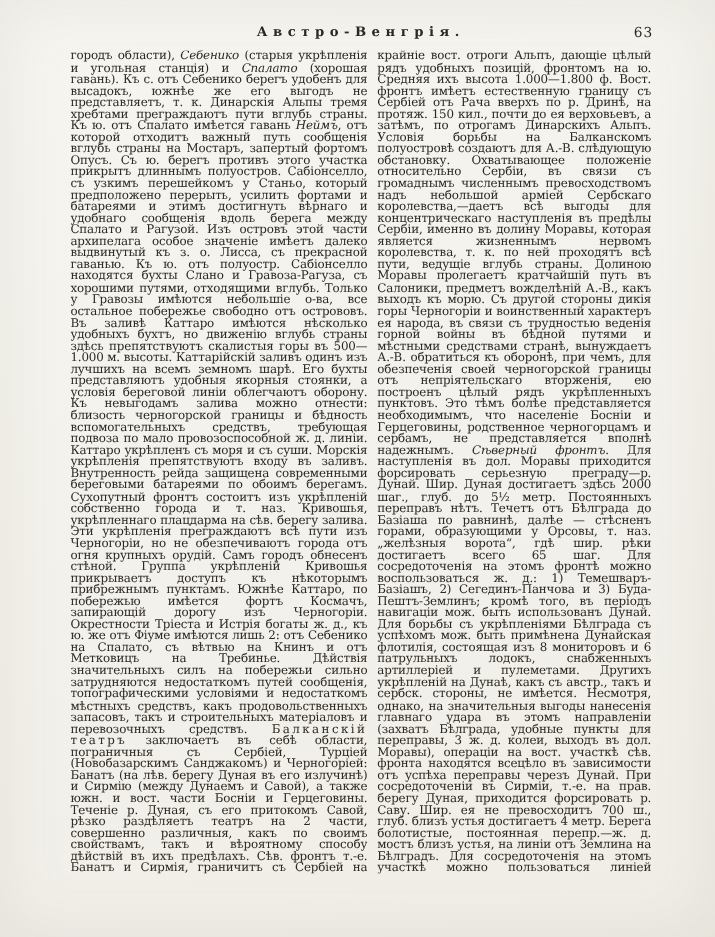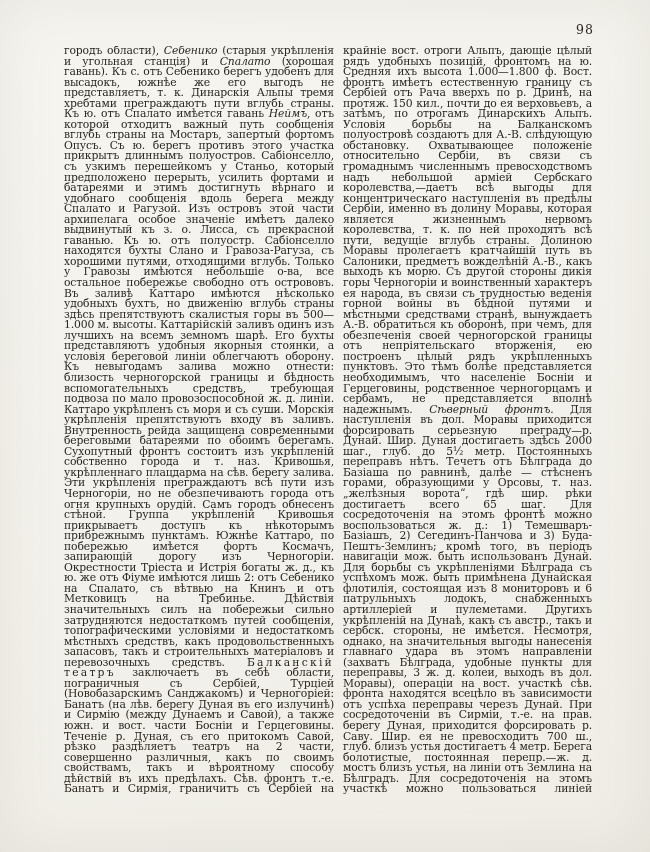--- a/index.html
+++ b/index.html
@@ -60,20 +60,21 @@
   .col-right { width: 249px; }
   .seg-normal { font-style: normal; }
   .seg-italic { font-style: italic; }
   .seg-spaced { letter-spacing: 2.2px; }
 </style>
 </head>
 <body>
 
 <div class="page" style="color: rgb(43, 39, 33);">
   <div class="page-header">
-    <div class="page-number">98</div>
+    <div class="running-title">Австро-Венгрія.</div>
+    <div class="page-number">63</div>
   </div>
 
   <div class="text-block">
     <div class="col col-left"><span class="seg-normal">городъ области), </span><span class="seg-italic">Себенико</span><span class="seg-normal"> (старыя укрѣпленія и угольная станція) и </span><span class="seg-italic">Спалато</span><span class="seg-normal"> (хорошая гавань). Къ с. отъ Себенико берегъ удобенъ для высадокъ, южнѣе же его выгодъ не представляетъ, т. к. Динарскія Альпы тремя хребтами преграждаютъ пути вглубь страны. Къ ю. отъ Спалато имѣется гавань </span><span class="seg-italic">Неймъ</span><span class="seg-normal">, отъ которой отходитъ важный путь сообщенія вглубь страны на Мостаръ, запертый фортомъ Опусъ. Съ ю. берегъ противъ этого участка прикрытъ длиннымъ полуостров. Сабіонселло, съ узкимъ перешейкомъ у Станьо, который предположено перерыть, усилить фортами и батареями и этимъ достигнуть вѣрнаго и удобнаго сообщенія вдоль берега между Спалато и Рагузой. Изъ островъ этой части архипелага особое значеніе имѣетъ далеко выдвинутый къ з. о. Лисса, съ прекрасной гаванью. Къ ю. отъ полуостр. Сабіонселло находятся бухты Слано и Гравоза-Рагуза, съ хорошими путями, отходящими вглубь. Только у Гравозы имѣются небольшіе о-ва, все остальное побережье свободно отъ острововъ. Въ заливѣ Каттаро имѣются нѣсколько удобныхъ бухтъ, но движенію вглубь страны здѣсь препятствуютъ скалистыя горы въ 500—1.000 м. высоты. Каттарійскій заливъ одинъ изъ лучшихъ на всемъ земномъ шарѣ. Его бухты представляютъ удобныя якорныя стоянки, а условія береговой линіи облегчаютъ оборону. Къ невыгодамъ залива можно отнести: близость черногорской границы и бѣдность вспомогательныхъ средствъ, требующая подвоза по мало провозоспособной ж. д. линіи. Каттаро укрѣпленъ съ моря и съ суши. Морскія укрѣпленія препятствуютъ входу въ заливъ. Внутренность рейда защищена современными береговыми батареями по обоимъ берегамъ. Сухопутный фронтъ состоитъ изъ укрѣпленій собственно города и т. наз. Кривошья, укрѣпленнаго плацдарма на сѣв. берегу залива. Эти укрѣпленія преграждаютъ всѣ пути изъ Черногоріи, но не обезпечиваютъ города отъ огня крупныхъ орудій. Самъ городъ обнесенъ стѣной. Группа укрѣпленій Кривошья прикрываетъ доступъ къ нѣкоторымъ прибрежнымъ пунктамъ. Южнѣе Каттаро, по побережью имѣется фортъ Космачъ, запирающій дорогу изъ Черногоріи. Окрестности Тріеста и Истрія богаты ж. д., къ ю. же отъ Фіуме имѣются лишь 2: отъ Себенико на Спалато, съ вѣтвью на Книнъ и отъ Метковицъ на Требинье. Дѣйствія значительныхъ силъ на побережьи сильно затрудняются недостаткомъ путей сообщенія, топографическими условіями и недостаткомъ мѣстныхъ средствъ, какъ продовольственныхъ запасовъ, такъ и строительныхъ матеріаловъ и перевозочныхъ средствъ. </span><span class="seg-spaced">Балканскій театръ</span><span class="seg-normal"> заключаетъ въ себѣ области, пограничныя съ Сербіей, Турціей (Новобазарскимъ Санджакомъ) и Черногоріей: Банатъ (на лѣв. берегу Дуная въ его излучинѣ) и Сирмію (между Дунаемъ и Савой), а также южн. и вост. части Босніи и Герцеговины. Теченіе р. Дуная, съ его притокомъ Савой, рѣзко раздѣляетъ театръ на 2 части, совершенно различныя, какъ по своимъ свойствамъ, такъ и вѣроятному способу дѣйствій въ ихъ предѣлахъ. Сѣв. фронтъ т.-е. Банатъ и Сирмія, граничитъ съ Сербіей на протяженіи 460 килом., по теченію рр. Дуная и Савы, отъ Рача до Орсовы. Банатъ отличается въ своей зап. части (до Базіаша) равниннымъ характеромъ, а въ вост.— гористымъ. Въ Сирміи, между Дунаемъ и Савой, находятся</span></div>
     <div class="col col-right"><span class="seg-normal">крайніе вост. отроги Альпъ, дающіе цѣлый рядъ удобныхъ позицій, фронтомъ на ю. Средняя ихъ высота 1.000—1.800 ф. Вост. фронтъ имѣетъ естественную границу съ Сербіей отъ Рача вверхъ по р. Дринѣ, на протяж. 150 кил., почти до ея верховьевъ, а затѣмъ, по отрогамъ Динарскихъ Альпъ. Условія борьбы на Балканскомъ полуостровѣ создаютъ для А.-В. слѣдующую обстановку. Охватывающее положеніе относительно Сербіи, въ связи съ громаднымъ численнымъ превосходствомъ надъ небольшой арміей Сербскаго королевства,—даетъ всѣ выгоды для концентрическаго наступленія въ предѣлы Сербіи, именно въ долину Моравы, которая является жизненнымъ нервомъ королевства, т. к. по ней проходятъ всѣ пути, ведущіе вглубь страны. Долиною Моравы пролегаетъ кратчайшій путь въ Салоники, предметъ вожделѣній А.-В., какъ выходъ къ морю. Съ другой стороны дикія горы Черногоріи и воинственный характеръ ея народа, въ связи съ трудностью веденія горной войны въ бѣдной путями и мѣстными средствами странѣ, вынуждаетъ А.-В. обратиться къ оборонѣ, при чемъ, для обезпеченія своей черногорской границы отъ непріятельскаго вторженія, ею построенъ цѣлый рядъ укрѣпленныхъ пунктовъ. Это тѣмъ болѣе представляется необходимымъ, что населеніе Босніи и Герцеговины, родственное черногорцамъ и сербамъ, не представляется вполнѣ надежнымъ. </span><span class="seg-italic">Сѣверный фронтъ.</span><span class="seg-normal"> Для наступленія въ дол. Моравы приходится форсировать серьезную преграду—р. Дунай. Шир. Дуная достигаетъ здѣсь 2000 шаг., глуб. до 5½ метр. Постоянныхъ переправъ нѣтъ. Течетъ отъ Бѣлграда до Базіаша по равнинѣ, далѣе — стѣсненъ горами, образующими у Орсовы, т. наз. „желѣзныя ворота“, гдѣ шир. рѣки достигаетъ всего 65 шаг. Для сосредоточенія на этомъ фронтѣ можно воспользоваться ж. д.: 1) Темешваръ-Базіашъ, 2) Сегединъ-Панчова и 3) Буда-Пештъ-Землинъ; кромѣ того, въ періодъ навигаціи мож. быть использованъ Дунай. Для борьбы съ укрѣпленіями Бѣлграда съ успѣхомъ мож. быть примѣнена Дунайская флотилія, состоящая изъ 8 мониторовъ и 6 патрульныхъ лодокъ, снабженныхъ артиллеріей и пулеметами. Другихъ укрѣпленій на Дунаѣ, какъ съ австр., такъ и сербск. стороны, не имѣется. Несмотря, однако, на значительныя выгоды нанесенія главнаго удара въ этомъ направленіи (захватъ Бѣлграда, удобные пункты для переправы, 3 ж. д. колеи, выходъ въ дол. Моравы), операціи на вост. участкѣ сѣв. фронта находятся всецѣло въ зависимости отъ успѣха переправы черезъ Дунай. При сосредоточеніи въ Сирміи, т.-е. на прав. берегу Дуная, приходится форсировать р. Саву. Шир. ея не превосходитъ 700 ш., глуб. близъ устья достигаетъ 4 метр. Берега болотистые, постоянная перепр.—ж. д. мостъ близъ устья, на линіи отъ Землина на Бѣлградъ. Для сосредоточенія на этомъ участкѣ можно пользоваться линіей Винковце-Митровица-Землинъ. Укрѣпленнымъ пунктомъ на сѣверномъ фронтѣ является кр. Петервардейнъ (2 класса), на Дунаѣ, въ тылу, километрахъ въ 50, въ узлѣ путей изъ Сербіи къ Сегедину и Б.-Пешту. </span></div>
   </div>
 </div>
 
 </body></html>

